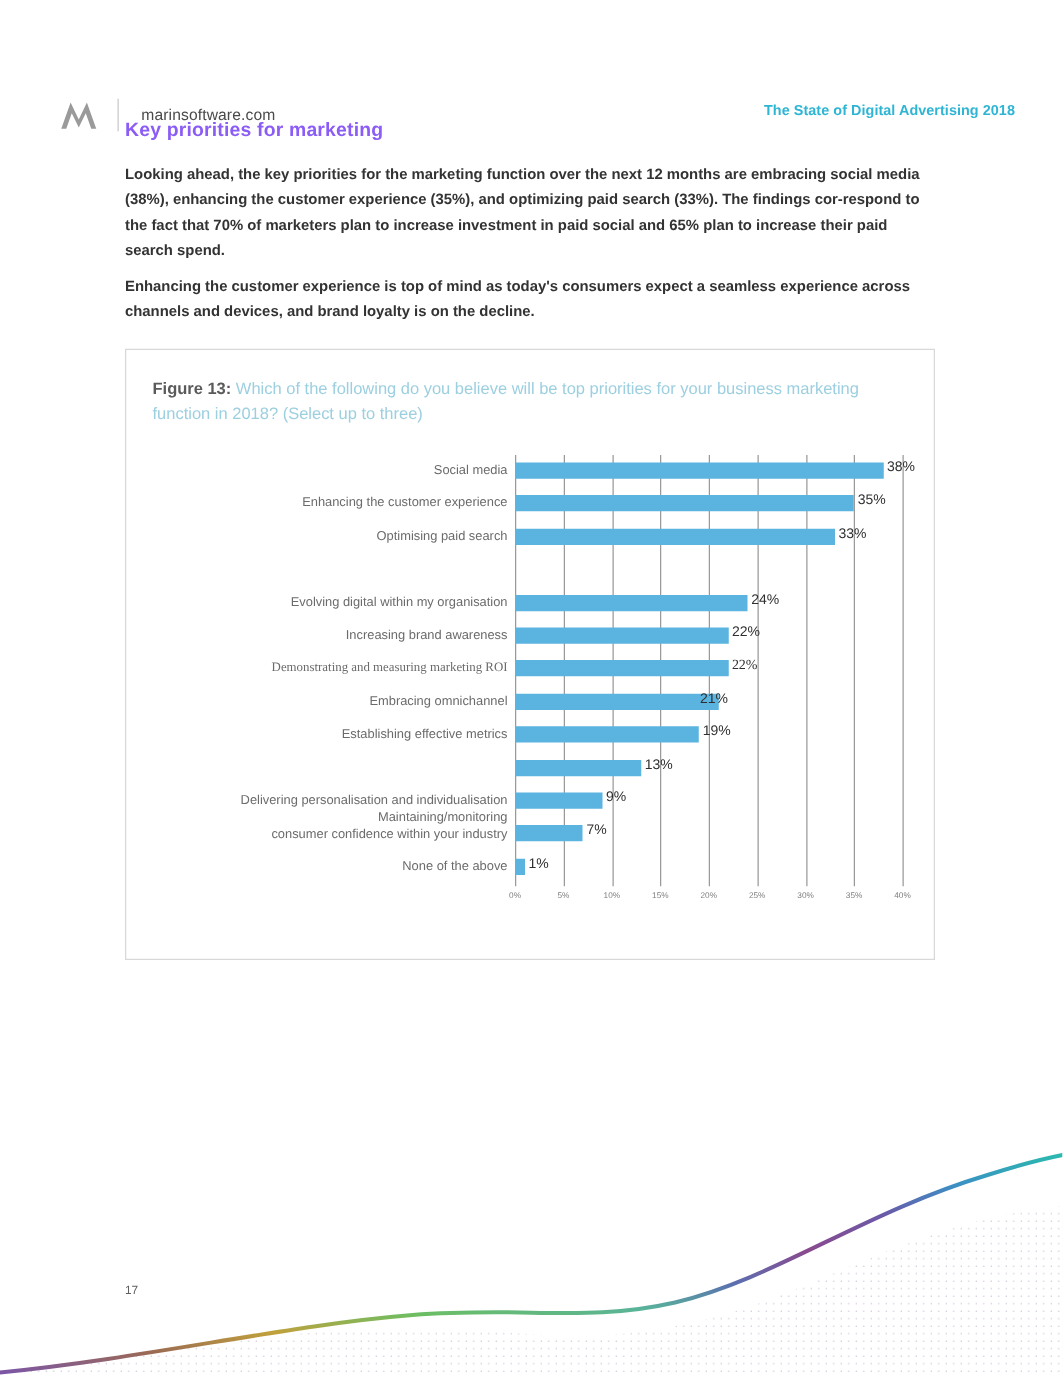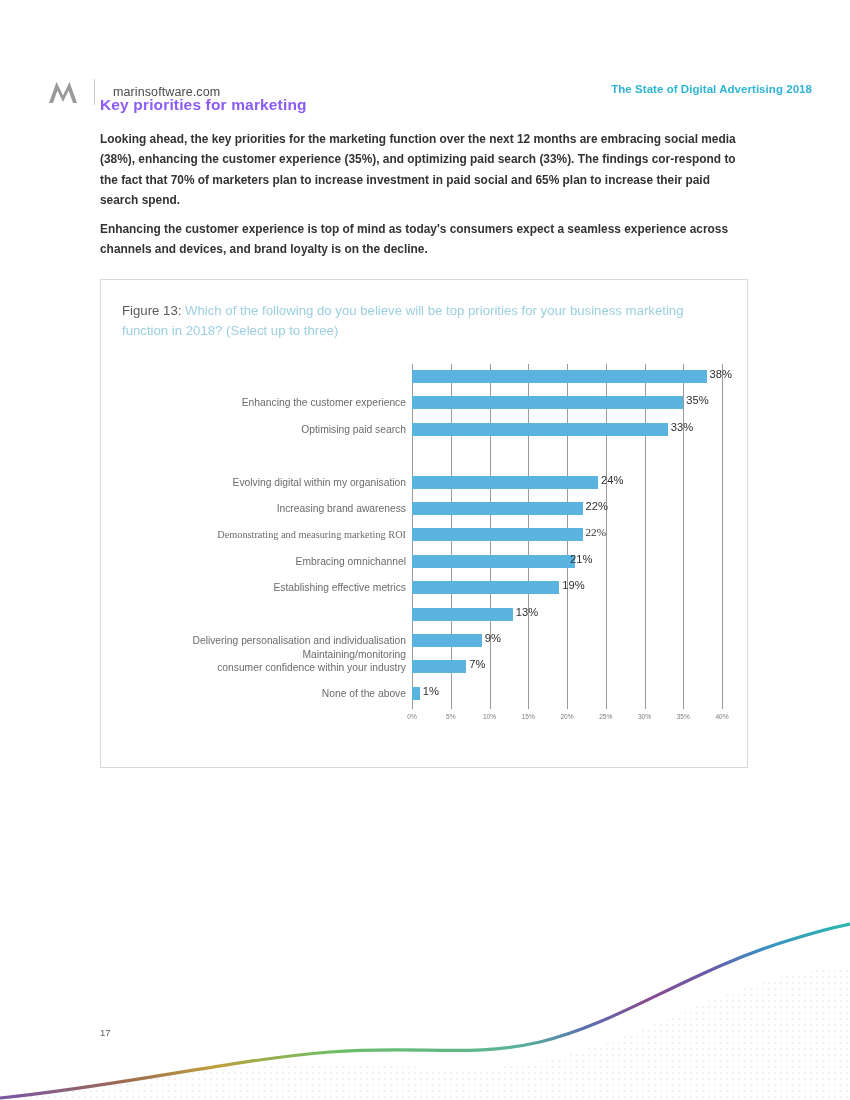--- a/index.html
+++ b/index.html
@@ -99,20 +99,21 @@
     position: absolute;
     left: 21px;
     top: 21px;
     width: 608px;
     font-size: 13.2px;
     line-height: 20px;
     color: #9ccfe0;
   }
   .figure-caption .fig-num {
     color: #5a5a5a;
+    font-weight: bold;
   }
 
   
   .chart {
     position: absolute;
     left: 0;
     top: 81px;
     width: 648px;
     height: 390px;
   }
@@ -245,20 +246,23 @@
           <div class="gridline" style="left: 77.5px;"></div>
           <div class="gridline" style="left: 116.25px;"></div>
           <div class="gridline" style="left: 155px;"></div>
           <div class="gridline" style="left: 193.75px;"></div>
           <div class="gridline" style="left: 232.5px;"></div>
           <div class="gridline" style="left: 271.25px;"></div>
           <div class="gridline" style="left: 310px;"></div>
         </div>
       <div class="rows" id="rows">
           <div class="row" style="top: 4px;">
+            <div class="row-label single">
+              <div>Social media</div>
+            </div>
             <div class="bar" style="width: 294.5px; background: rgb(91, 180, 223);"></div>
             <div class="bar-value" style="left: 587.5px;">38%</div>
           </div>
           <div class="row" style="top: 30.4px;">
             <div class="row-label single">
               <div>Enhancing the customer experience</div>
             </div>
             <div class="bar" style="width: 271.25px; background: rgb(91, 180, 223);"></div>
             <div class="bar-value" style="left: 564.25px;">35%</div>
           </div>
@@ -288,21 +292,21 @@
               <div>Demonstrating and measuring marketing ROI</div>
             </div>
             <div class="bar" style="width: 170.5px; background: rgb(91, 180, 223);"></div>
             <div class="bar-value" style="left: 463.5px;">22%</div>
           </div>
           <div class="row" style="top: 188.8px;">
             <div class="row-label single">
               <div>Embracing omnichannel</div>
             </div>
             <div class="bar" style="width: 162.75px; background: rgb(91, 180, 223);"></div>
-            <div class="bar-value" style="left: 448px;">21%</div>
+            <div class="bar-value" style="left: 438px;">21%</div>
           </div>
           <div class="row" style="top: 215.2px;">
             <div class="row-label single">
               <div>Establishing effective metrics</div>
             </div>
             <div class="bar" style="width: 147.25px; background: rgb(91, 180, 223);"></div>
             <div class="bar-value" style="left: 440.25px;">19%</div>
           </div>
           <div class="row" style="top: 241.6px;">
             <div class="bar" style="width: 100.75px; background: rgb(91, 180, 223);"></div>

